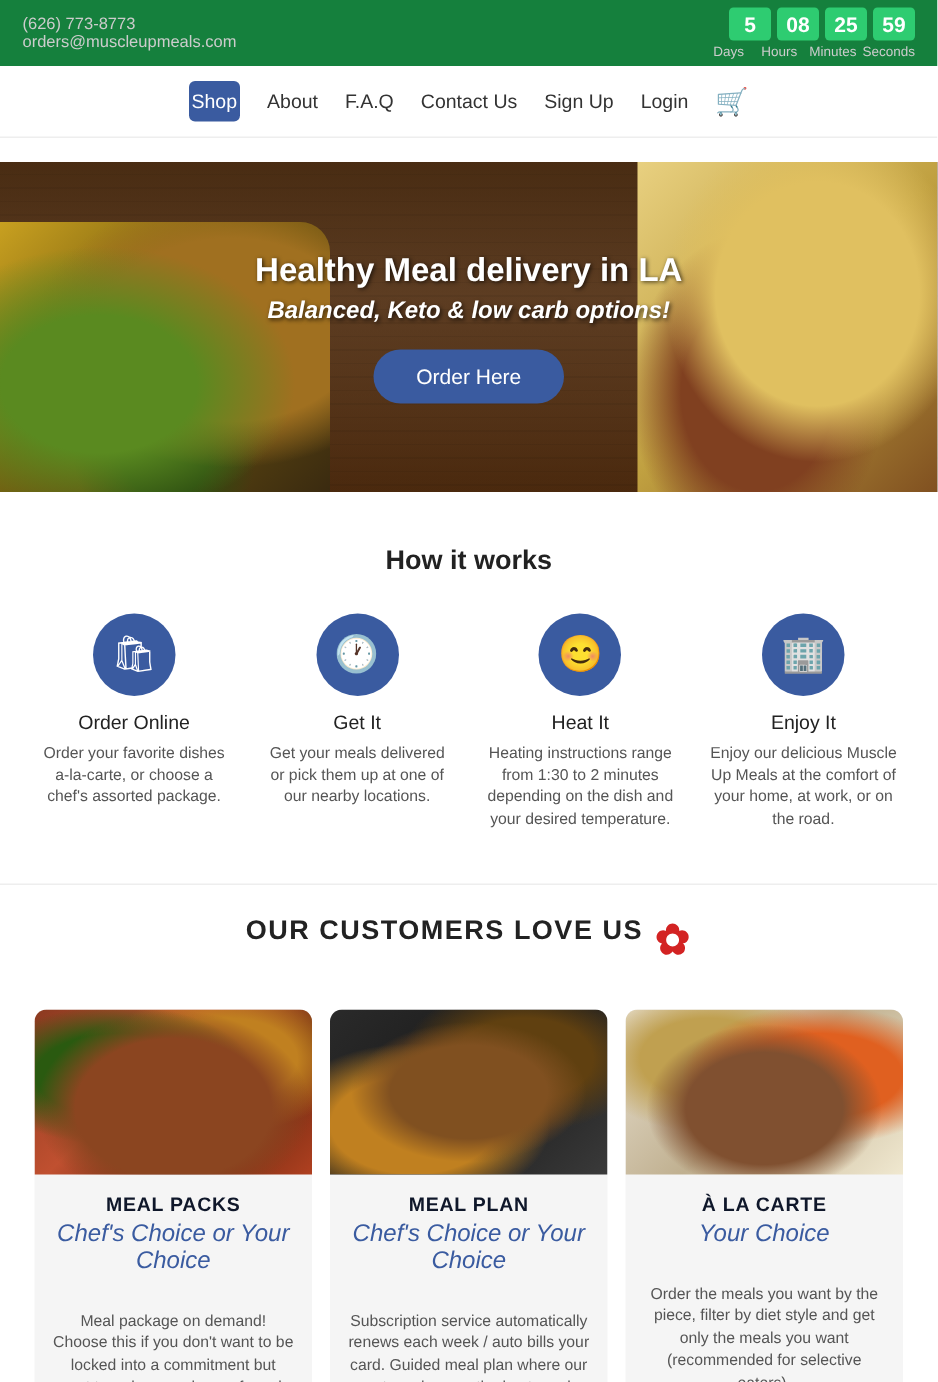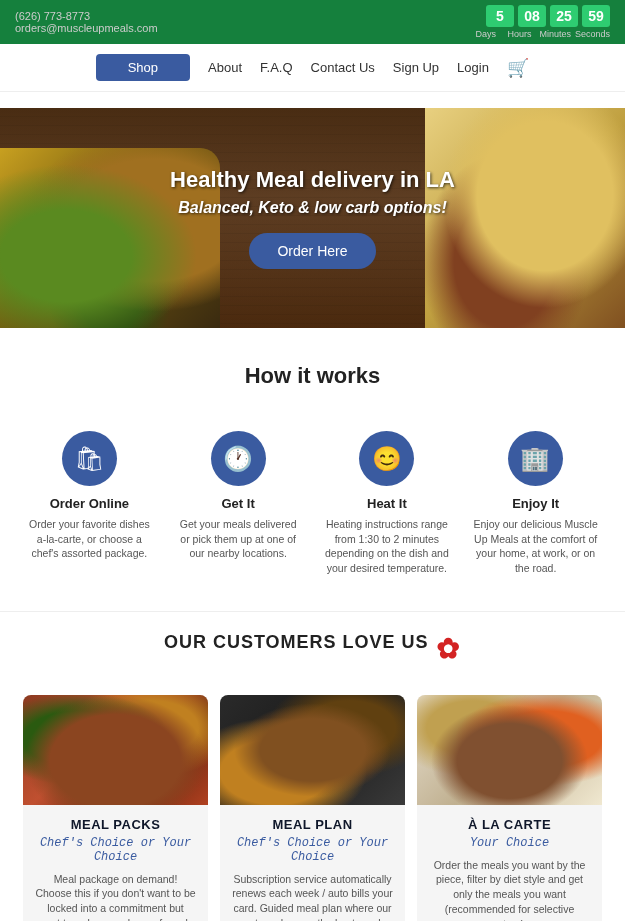--- a/index.html
+++ b/index.html
@@ -47,21 +47,21 @@
       border-bottom: 1px solid #eee;
     }
     .nav a {
       text-decoration: none;
       color: #333;
       font-size: 13px;
     }
     .nav a.active {
       background: #3a5ba0;
       color: #fff;
-      padding: 6px 32px;
+      padding: 6px 2px;
       border-radius: 4px;
     }
     .cart-icon {
       font-size: 18px;
       cursor: pointer;
       color: #333;
     }
 
     
     .hero {
@@ -158,23 +158,23 @@
       font-size: 14px;
       cursor: pointer;
     }
 
     
     .how-it-works {
       padding: 35px 20px 25px;
       text-align: center;
     }
     .how-title {
-      font-size: 22px;
-      font-weight: bold;
-      margin-bottom: 42px;
+      font-size: 18px;
+      font-weight: bold;
+      margin-bottom: 25px;
       color: #222;
     }
     .steps {
       display: flex;
       justify-content: space-around;
       gap: 10px;
     }
     .step {
       flex: 1;
       text-align: center;
@@ -186,21 +186,21 @@
       background: #3a5ba0;
       border-radius: 50%;
       display: flex;
       align-items: center;
       justify-content: center;
       margin: 0 auto 10px;
       color: #fff;
       font-size: 24px;
     }
     .step-label {
-      font-weight: bold;
+      font-weight: normal;
       font-size: 13px;
       margin-bottom: 6px;
       color: #222;
     }
     .step-desc {
       font-size: 10.5px;
       color: #555;
       line-height: 1.4;
     }
 
@@ -299,24 +299,23 @@
     }
     .card-title {
       font-weight: bold;
       font-size: 13px;
       color: #0f172a;
       margin-bottom: 4px;
       letter-spacing: 0.5px;
     }
     .card-subtitle {
       color: #3a5ba0;
-      font-size: 12px;
+      font-size: 16px;
       font-style: italic;
-      margin-bottom: 8px;
-      font-family: Liberation Mono, monospace;
+      margin-bottom: 24px;
     }
     .card-desc {
       font-size: 10.5px;
       color: #555;
       line-height: 1.4;
       margin-bottom: 14px;
       flex: 1;
     }
   </style>
 </head>

